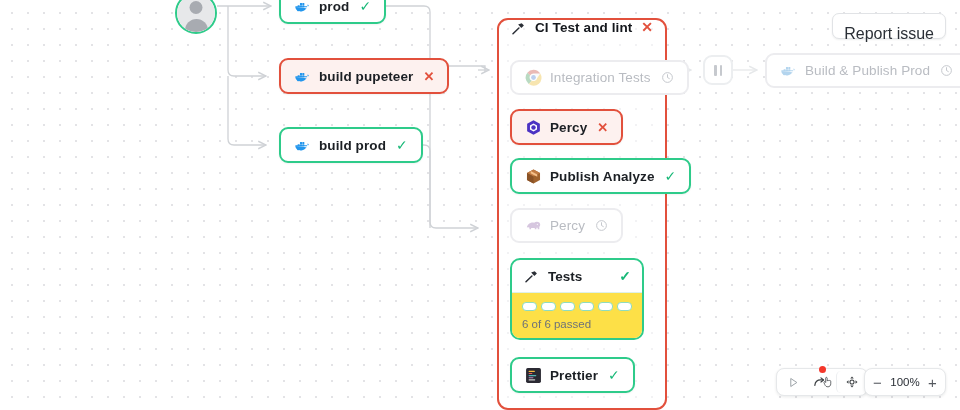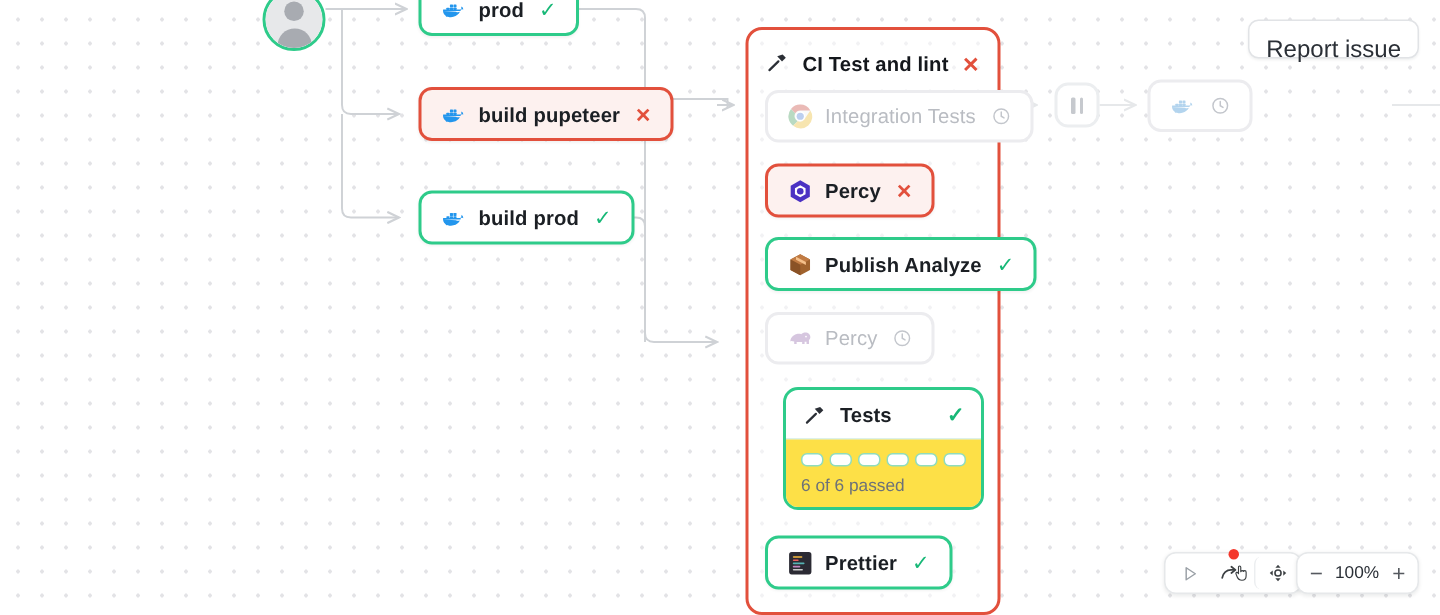--- a/index.html
+++ b/index.html
@@ -91,39 +91,38 @@
   #pause-node i { display:block; width: 2.5px; height: 11px; background: #c6c9ce; border-radius: 1px; }
 
   
   #group-ci {
     position: absolute;
     border: 2px solid #e2503c;
     border-radius: 11px;
     background: rgba(255,255,255,.55);
   }
   #group-ci .group-head {
-    display: flex; align-items: flex-end; gap: 8px;
+    display: flex; align-items: flex-start; gap: 8px;
     height: 30px; padding: 0 12px 0 11px;
   }
   #group-ci .group-title {
     font-size: 13.5px; font-weight: 700; color: #14171c; letter-spacing: .1px;
   }
   #group-ci .group-x {
     margin-left: auto; color: #e2503c; font-size: 14px; font-weight: 700; line-height: 1;
   }
 
   
   #node-tests {
     position: absolute;
     width: 134px;
     border: 2px solid #2ecb8a;
     border-radius: 10px;
     background: #ffffff;
     overflow: hidden;
-    margin-left: 12px;
   }
   #node-tests .tc-head {
     display: flex; align-items: center; gap: 8px;
     height: 32px; padding: 0 11px;
     font-size: 13.5px; font-weight: 600; color: #1b1f24;
   }
   #node-tests .tc-body {
     background: #fde047;
     border-top: 1px solid #ddf1e8;
     padding: 9px 10px 8px 10px;
@@ -162,21 +161,21 @@
     box-shadow: 0 1px 3px rgba(16,22,26,.09);
   }
   #toolbar-actions { right: 92px; padding: 0 4px; gap: 2px; }
   #toolbar-zoom    { right: 14px;  padding: 0 7px; gap: 7px; }
   .tbtn {
     width: 24px; height: 22px;
     display: flex; align-items: center; justify-content: center;
     border-radius: 5px; position: relative;
   }
   .tbtn.divider { border-left: 1px solid #eceef0; margin-left: 3px; padding-left: 3px; width: 27px; }
-  .zlabel { font-size: 11.5px; color: #2a2f36; min-width: 30px; }
+  .zlabel { font-size: 11.5px; color: #2a2f36; min-width: 30px; text-align: center; }
   .zsign  { font-size: 15px; color: #55595f; line-height: 1; width: 11px; text-align: center; }
   #cursor-badge {
     position: absolute; left: 12px; top: -5px;
     width: 7px; height: 7px; border-radius: 50%;
     background: #f4372b;
   }
 </style>
 </head>
 <body>
 
@@ -381,20 +380,21 @@
       <g fill="#2396ed">
         <rect x="5.1" y="10.1" width="2.9" height="2.7" rx=".4"></rect>
         <rect x="8.4" y="10.1" width="2.9" height="2.7" rx=".4"></rect>
         <rect x="11.7" y="10.1" width="2.9" height="2.7" rx=".4"></rect>
         <rect x="8.4" y="7.1" width="2.9" height="2.7" rx=".4"></rect>
         <rect x="11.7" y="7.1" width="2.9" height="2.7" rx=".4"></rect>
         <path d="M2 13.2h16.4c.3-1 .2-1.9.2-1.9s1.5-.3 2.3.6c.3-2-1.5-2.9-1.5-2.9s-.6 1.2-.2 2.3c-.4.3-1 .4-1.6.4H2c-.4 1.9.3 4.2 2.1 5.6 2 1.6 5 2 7.6 1.4 2.9-.7 5-2.5 6.1-4.7-1.3.6-3 .5-3.6-.1"></path>
         <ellipse cx="5.4" cy="17.6" rx=".95" ry=".95"></ellipse>
       </g>
     </svg>
+    <span class="label">Build &amp; Publish Prod</span>
     <span class="status clock">
       <svg class="ico" viewBox="0 0 24 24" style="width:13px;height:13px">
         <circle cx="12" cy="12" r="9" fill="none" stroke="#c3c6cc" stroke-width="1.8"></circle>
         <path d="M12 6.8V12l3.4 2" fill="none" stroke="#c3c6cc" stroke-width="1.8" stroke-linecap="round"></path>
       </svg>
     </span>
   </div>
 
   <div id="report-issue">
     <span>Report issue</span>

